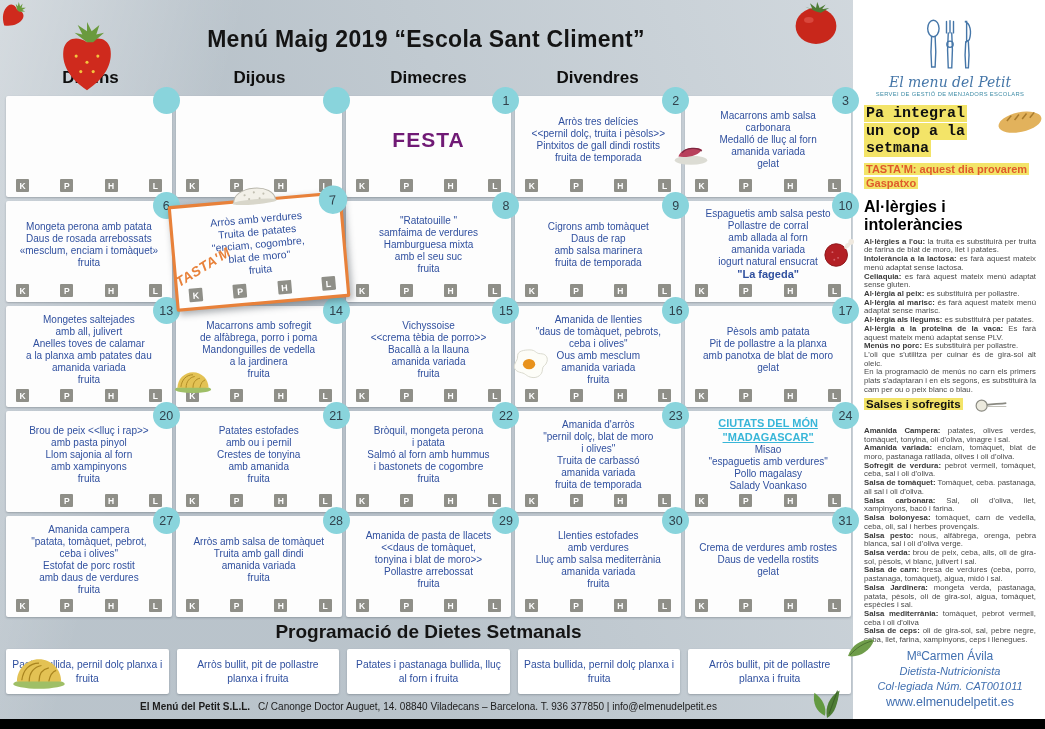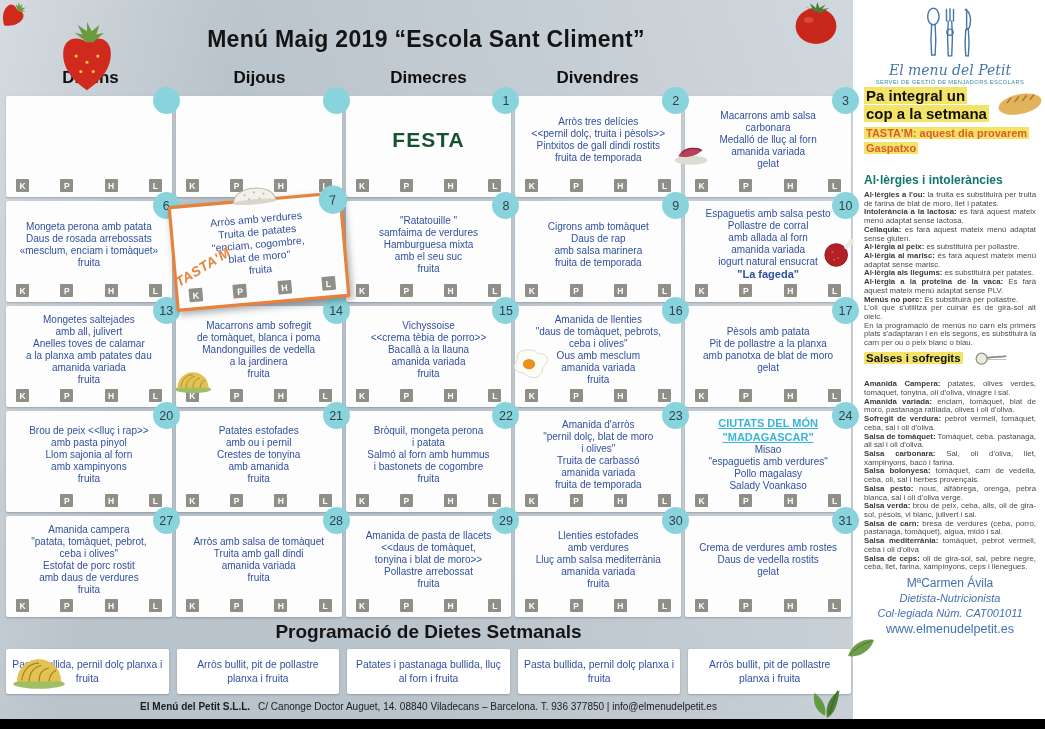--- a/index.html
+++ b/index.html
@@ -29,21 +29,21 @@
   .cell {
     position:relative; background:#fdfdfd; border-radius:2px;
     box-shadow:0 1px 2px rgba(50,60,70,.30);
   }
   .cell-body {
     position:absolute; left:3px; right:3px; top:5px; bottom:19px;
     display:flex; flex-direction:column; justify-content:center; align-items:center; text-align:center;
   }
   .menu-line { font-size:10px; line-height:1.2; color:#30509f; }
   .menu-note { font-size:11px; line-height:1.2; font-weight:bold; color:#30509f; }
-  .festa-text { font-size:21px; font-weight:bold; color:#14532d; letter-spacing:1px; }
+  .festa-text { font-size:21px; font-weight:bold; color:#701a75; letter-spacing:1px; }
   .world-header { font-size:11px; font-weight:bold; color:#38b6d8; text-decoration:underline; line-height:1.2; }
   .date-circle {
     position:absolute; top:-9px; right:-8px; width:27px; height:27px; border-radius:50%;
     background:#89d4dc; color:#31424c; font-size:12.5px;
     display:flex; align-items:center; justify-content:center; z-index:3;
   }
   .badge-row { position:absolute; left:10px; right:10px; bottom:5px; display:flex; justify-content:space-between; }
   .badge {
     width:13px; height:13px; background:#8f8f88; color:#fff; font-size:8.5px; font-weight:bold;
     display:flex; align-items:center; justify-content:center; border-radius:1px;
@@ -70,31 +70,31 @@
   .diet-card {
     background:#fff; height:45px; padding:2px 6px; border-radius:2px;
     display:flex; align-items:center; justify-content:center; text-align:center;
     font-size:10.3px; color:#30509f; line-height:1.3; box-shadow:0 1px 2px rgba(50,60,70,.30);
   }
   .page-footer { position:absolute; left:6px; top:701px; width:845px; text-align:center; font-size:10px; color:#1c1c1c; }
   .page-footer b { margin-right:8px; }
 
   .sidebar {
     position:absolute; left:853px; top:0; width:192px; height:719px;
-    background:#ffffff; padding:4px 9px 0 11px; overflow:hidden;
+    background:#ffffff; padding:16px 9px 0 11px; overflow:hidden;
   }
   .logo-block { text-align:center; }
   .logo-block svg { width:66px; height:56px; display:block; margin:2px auto 0; }
   .logo-script { font-family:"DejaVu Serif", serif; font-style:italic; color:#4576a8; font-size:14px; }
   .logo-sub { font-size:5.8px; color:#3f8ca6; letter-spacing:.35px; margin-top:1px; }
   .hl { background:#f3e468; padding:0 2px; box-decoration-break:clone; -webkit-box-decoration-break:clone; }
-  .pa-title { position:relative; margin-top:2px; font-size:15px; font-weight:bold; color:#101010; line-height:1.18; width:128px; }
+  .pa-title { position:relative; margin-top:8px; font-size:15px; font-weight:bold; color:#101010; line-height:1.18; width:128px;font-family:Liberation Mono, monospace; }
   .bread-wrap { position:absolute; right:-52px; top:3px; width:48px; line-height:0; }
   .tastam-note { margin-top:4px; font-size:11px; font-weight:bold; color:#df5b2a; line-height:1.3; width:176px; }
-  .allergies-title { margin:18px 0 4px; font-size:12px; font-weight:bold; color:#0f766e; }
+  .allergies-title { margin:7px 0 4px; font-size:16px; font-weight:bold; color:#000000; }
   .side-par { font-size:7.8px; line-height:1.12; color:#4a4a4a; text-align:justify; }
   .side-par b { color:#3a3a3a; }
   .salses-title { margin:3px 0 14px; font-size:11.5px; font-weight:bold; color:#101010; }
   .salses-title .spoon-wrap { display:inline-block; width:34px; vertical-align:middle; margin-left:8px; line-height:0; }
   .signature { text-align:center; color:#4270b0; margin-top:3px; line-height:1.35; }
   .sig-0 { font-size:12px; }
   .sig-1, .sig-2 { font-size:11px;font-style:italic; }
   .sig-3 { font-size:12.5px; }
 
   .blackbar { position:absolute; left:0; top:719px; width:1045px; height:10px; background:#000; }
@@ -367,21 +367,21 @@
           <path d="M4 24c0-10 8-18 18-18s18 8 18 18" fill="#e3c254"></path>
           <g stroke="#a8841f" stroke-width="1" fill="none">
             <path d="M8 23c1-8 6-14 14-14"></path>
             <path d="M14 24c0-7 4-12 10-13"></path>
             <path d="M22 24c0-6 3-10 8-11"></path>
             <path d="M30 24c1-5 3-8 6-9"></path>
           </g>
         </svg></div>
       <div class="cell-body">
         <div class="menu-line">Macarrons amb sofregit</div>
-        <div class="menu-line">de tomàquet, blanca i poma</div>
+        <div class="menu-line">de alfàbrega, porro i poma</div>
         <div class="menu-line">Mandonguilles de vedella</div>
         <div class="menu-line">a la jardinera</div>
         <div class="menu-line">fruita</div>
       </div>
       <div class="badge-row">
         <span class="badge">K</span>
         <span class="badge">P</span>
         <span class="badge">H</span>
         <span class="badge">L</span>
       </div>
@@ -672,20 +672,21 @@
   <div id="salses-list">
       <p class="side-par"><b>Amanida Campera:</b> patates, olives verdes, tomàquet, tonyina, oli d'oliva, vinagre i sal.</p>
       <p class="side-par"><b>Amanida variada:</b> enciam, tomàquet, blat de moro, pastanaga ratllada, olives i oli d'oliva.</p>
       <p class="side-par"><b>Sofregit de verdura:</b> pebrot vermell, tomàquet, ceba, sal i oli d'oliva.</p>
       <p class="side-par"><b>Salsa de tomàquet:</b> Tomàquet, ceba. pastanaga, all sal i oli d'oliva.</p>
       <p class="side-par"><b>Salsa carbonara:</b> Sal, oli d'oliva, llet, xampinyons, bacó i farina.</p>
       <p class="side-par"><b>Salsa bolonyesa:</b> tomàquet, carn de vedella, ceba, oli, sal i herbes provençals.</p>
       <p class="side-par"><b>Salsa pesto:</b> nous, alfàbrega, orenga, pebra blanca, sal i oli d'oliva verge.</p>
       <p class="side-par"><b>Salsa verda:</b> brou de peix, ceba, alls, oli de gira-sol, pèsols, vi blanc, julivert i sal.</p>
       <p class="side-par"><b>Salsa de carn:</b> bresa de verdures (ceba, porro, pastanaga, tomàquet), aigua, midó i sal.</p>
+      <p class="side-par"><b>Salsa Jardinera:</b> mongeta verda, pastanaga, patata, pèsols, oli de gira-sol, aigua, tomàquet, espècies i sal.</p>
       <p class="side-par"><b>Salsa mediterrània:</b> tomàquet, pebrot vermell, ceba i oli d'oliva</p>
       <p class="side-par"><b>Salsa de ceps:</b> oli de gira-sol, sal, pebre negre, ceba, llet, farina, xampinyons, ceps i llenegues.</p>
     </div>
 
   <div class="signature">
     <div class="sig-0">MªCarmen Ávila</div>
     <div class="sig-1">Dietista-Nutricionista</div>
     <div class="sig-2">Col·legiada Núm. CAT001011</div>
     <div class="sig-3">www.elmenudelpetit.es</div>
   </div>

